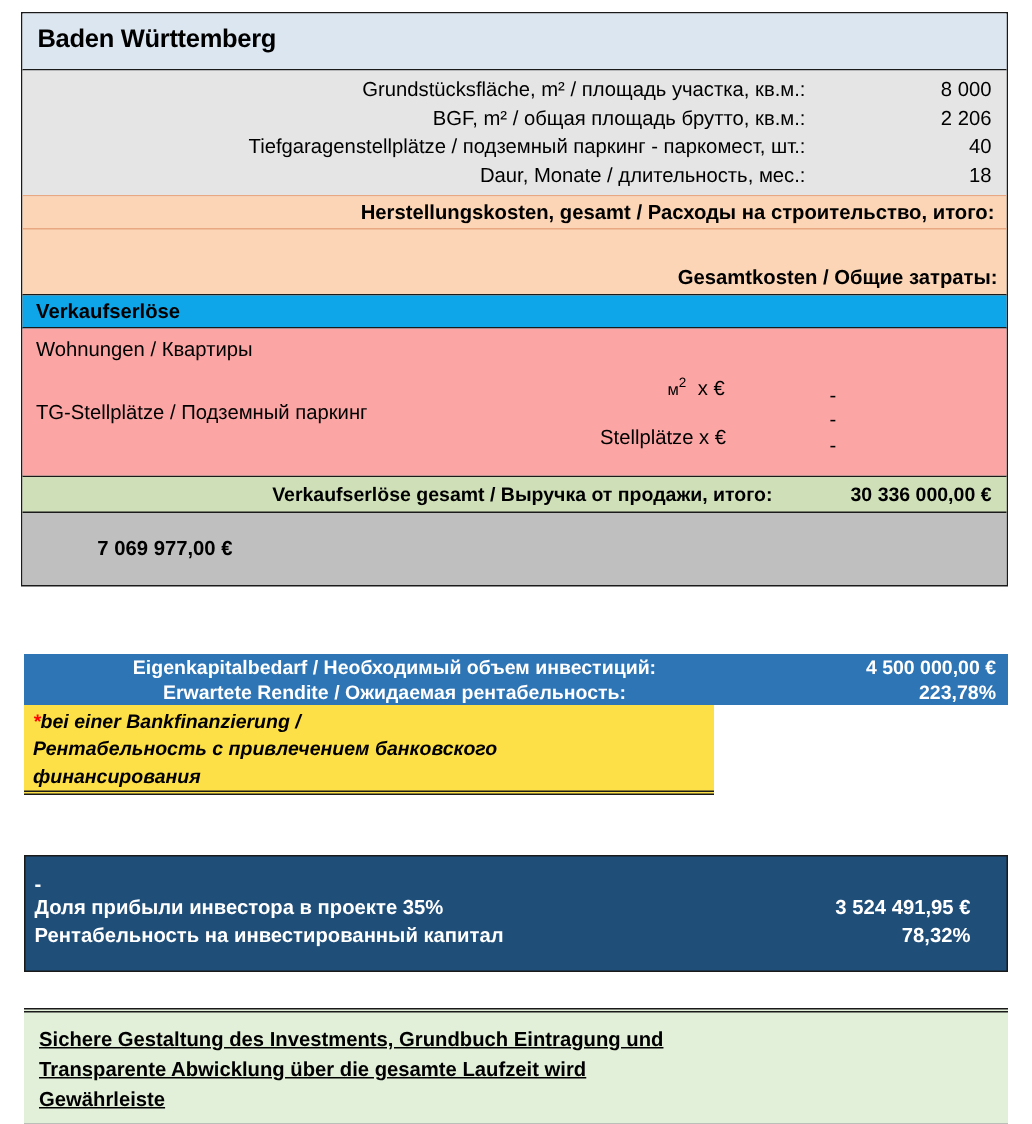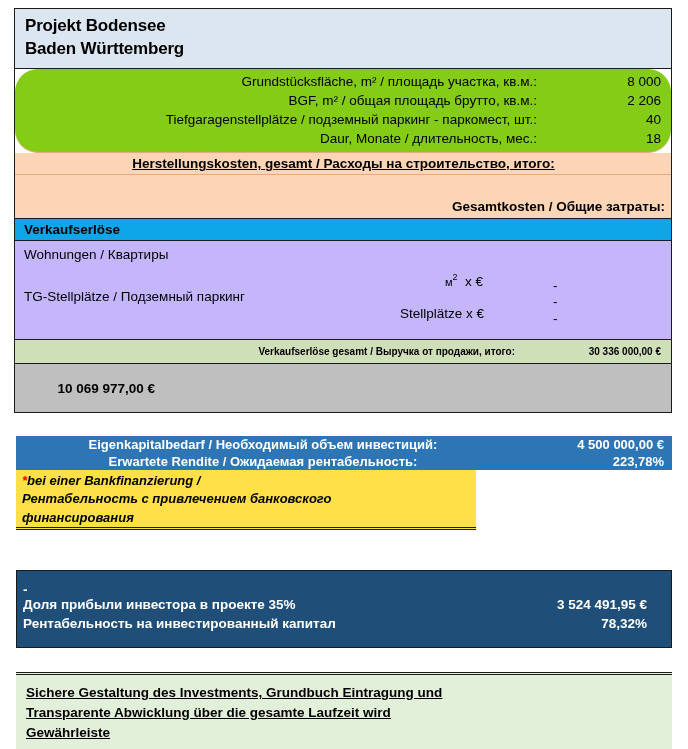--- a/index.html
+++ b/index.html
@@ -54,24 +54,23 @@
   }
   .title-line {
     font-size: 17px;
     font-weight: bold;
     line-height: 1.33;
     letter-spacing: -0.2px;
   }
 
   
   .params {
-    background: #84cc16;
+    background: #e5e5e5;
     border-bottom: 1px solid #e8a882;
     padding: 3px 0 4px 0;
-    border-radius: 23px;
   }
   .params .row {
     height: 19px;
     font-size: 13.5px;
   }
   .params .cell-label {
     text-align: right;
     padding-right: 4px;
   }
   .params .cell-value {
@@ -83,23 +82,22 @@
   .costs {
     background: #fbd5b5;
   }
   .costs-header {
     height: 22px;
     font-size: 13.5px;
     font-weight: bold;
     border-bottom: 1px solid #e8a882;
   }
   .costs-header .cell-label {
-    text-align: center;
+    text-align: right;
     padding-left: 9px;
-    text-decoration: underline;
   }
   .costs-total {
     height: 44px;
     font-size: 13.5px;
     font-weight: bold;
     align-items: flex-end;
     padding-bottom: 4px;
     border-bottom: 1.5px solid #1a1a1a;
   }
   .costs-total .cell-label {
@@ -119,21 +117,21 @@
     font-weight: bold;
     border-bottom: 1.5px solid #1a1a1a;
   }
   .sec-header .cell-label {
     text-align: left;
     padding-left: 9px;
   }
 
   
   .revenue {
-    background: #c4b5fd;
+    background: #fca5a5;
     position: relative;
     height: 98px;
   }
   .rev-text {
     position: absolute;
     left: 9px;
     font-size: 13.5px;
     white-space: nowrap;
   }
   .rev-unit {
@@ -150,21 +148,21 @@
     font-size: 9px;
     vertical-align: super;
   }
   .smallm {
     font-size: 11px;
   }
 
   .rev-total {
     background: #cfdfb8;
     height: 25px;
-    font-size: 10px;
+    font-size: 13px;
     font-weight: bold;
     border-top: 1px solid #1a1a1a;
     border-bottom: 1.5px solid #1a1a1a;
   }
   .rev-total .cell-label {
     text-align: right;
     padding-right: 6px;
   }
   .rev-total .cell-value {
     flex: 0 0 150px;
@@ -285,21 +283,20 @@
     display: block;
     width: fit-content;
   }
 </style>
 </head>
 <body>
 
 <div class="sheet">
 
   <div class="title-band">
-    <div class="title-line">Projekt Bodensee</div>
     <div class="title-line">Baden Württemberg</div>
   </div>
 
   <div class="params">
     <div class="row">
       <div class="cell-label">Grundstücksfläche, m² / площадь участка, кв.м.:</div>
       <div class="cell-value">8 000</div>
     </div>
     <div class="row">
       <div class="cell-label">BGF, m² / общая площадь брутто, кв.м.:</div>
@@ -340,21 +337,21 @@
     <div class="rev-unit" style="top:65px; left:385px;">Stellplätze  x  €</div>
     <div class="rev-dash" style="top:70px; left:538px;">-</div>
   </div>
 
   <div class="row rev-total">
     <div class="cell-label">Verkaufserlöse gesamt / Выручка от продажи, итого:</div>
     <div class="cell-value">30 336 000,00 €</div>
   </div>
 
   <div class="row profit">
-    <div class="cell-value">10 069 977,00 €</div>
+    <div class="cell-value">7 069 977,00 €</div>
   </div>
 
 </div>
 
 <div class="equity-block">
   <div class="equity-band">
     <div class="row">
       <div class="cell-label">Eigenkapitalbedarf / Необходимый объем инвестиций:</div>
       <div class="cell-value">4 500 000,00 €</div>
     </div>

